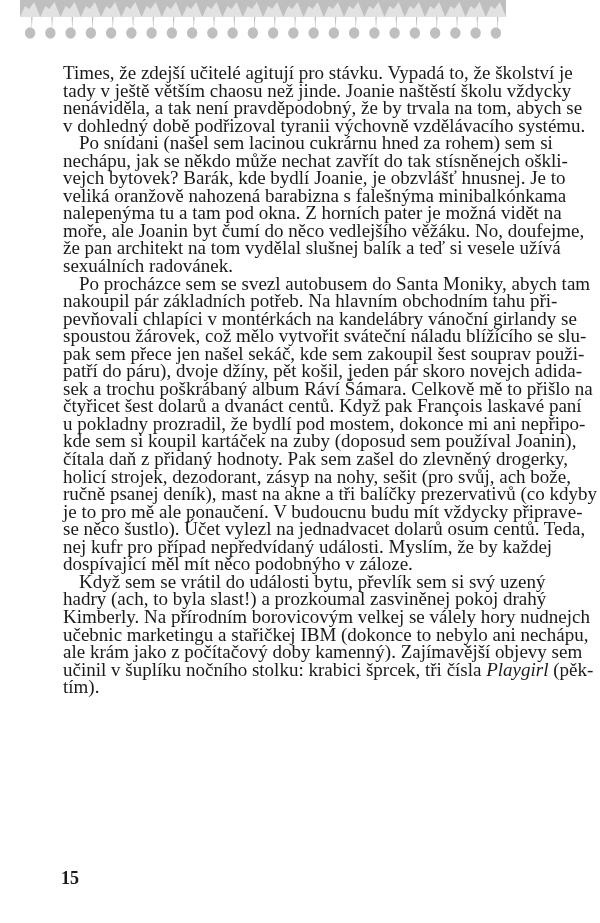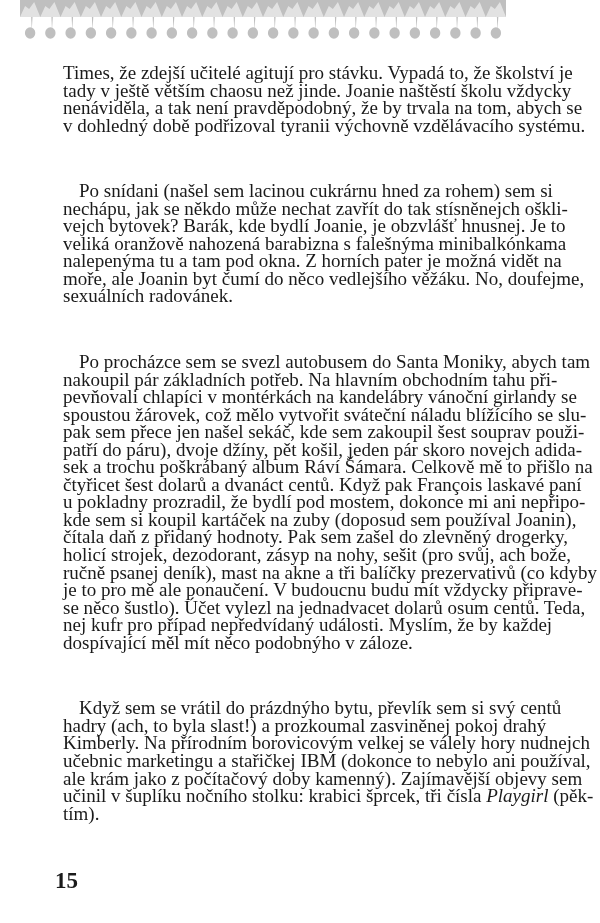--- a/index.html
+++ b/index.html
@@ -3,23 +3,23 @@
 <meta charset="utf-8">
 <style>
   html, body { margin:0; padding:0; }
   body { width:600px; height:923px; background:#ffffff; position:relative; overflow:hidden;
          font-family:"Liberation Serif","DejaVu Serif",serif; color:#1a1a1a; }
   .header-ornament { position:absolute; left:20px; top:0; width:486px; height:40px; }
   .text-block { position:absolute; left:63px; top:64px; width:480px; }
   .line { height:17.55px; line-height:17.55px; font-size:19px; white-space:nowrap;
           text-align:justify; text-align-last:justify; display:block; overflow:visible; }
   .line.last { text-align-last:left; }
-  .line.indent { padding-left:16px;margin-top:48px; }
+  .line.indent { padding-left:16px; }
   .line em { }
-  .page-number { position:absolute; left:55px; top:868px; font-size:23px; font-weight:bold;
+  .page-number { position:absolute; left:61px; top:868px; font-size:18px; font-weight:bold;
                  font-family:"Liberation Serif","DejaVu Serif",serif; color:#1a1a1a; }
 </style>
 </head>
 <body>
 
 <svg class="header-ornament" viewBox="0 0 486 40" xmlns="http://www.w3.org/2000/svg">
   <g fill="#bfbfbf">
     <path d="M0 0 H486 V17 H0 Z"></path>
     <g id="drips">
         <path d="M0 17 L5.0625 6 L9.1125 9 L14.174999999999999 2 L20.25 17 Z" fill="#ffffff" opacity="0.55"></path>
@@ -104,40 +104,41 @@
     <div class="line"><span>Times, že zdejší učitelé agitují pro stávku. Vypadá to, že školství je</span></div>
     <div class="line"><span>tady v ještě větším chaosu než jinde. Joanie naštěstí školu vždycky</span></div>
     <div class="line"><span>nenáviděla, a tak není pravděpodobný, že by trvala na tom, abych se</span></div>
     <div class="line last"><span>v dohledný době podřizoval tyranii výchovně vzdělávacího systému.</span></div>
     <div class="line indent"><span>Po snídani (našel sem lacinou cukrárnu hned za rohem) sem si</span></div>
     <div class="line"><span>nechápu, jak se někdo může nechat zavřít do tak stísněnejch oškli-</span></div>
     <div class="line"><span>vejch bytovek? Barák, kde bydlí Joanie, je obzvlášť hnusnej. Je to</span></div>
     <div class="line"><span>veliká oranžově nahozená barabizna s falešnýma minibalkónkama</span></div>
     <div class="line"><span>nalepenýma tu a tam pod okna. Z horních pater je možná vidět na</span></div>
     <div class="line"><span>moře, ale Joanin byt čumí do něco vedlejšího věžáku. No, doufejme,</span></div>
+    <div class="line"><span>že pan architekt na tom vydělal slušnej balík a teď si vesele užívá</span></div>
     <div class="line last"><span>sexuálních radovánek.</span></div>
     <div class="line indent"><span>Po procházce sem se svezl autobusem do Santa Moniky, abych tam</span></div>
     <div class="line"><span>nakoupil pár základních potřeb. Na hlavním obchodním tahu při-</span></div>
     <div class="line"><span>pevňovali chlapíci v montérkách na kandelábry vánoční girlandy se</span></div>
     <div class="line"><span>spoustou žárovek, což mělo vytvořit sváteční náladu blížícího se slu-</span></div>
     <div class="line"><span>pak sem přece jen našel sekáč, kde sem zakoupil šest souprav použi-</span></div>
     <div class="line"><span>patří do páru), dvoje džíny, pět košil, jeden pár skoro novejch adida-</span></div>
     <div class="line"><span>sek a trochu poškrábaný album Ráví Šámara. Celkově mě to přišlo na</span></div>
     <div class="line"><span>čtyřicet šest dolarů a dvanáct centů. Když pak François laskavé paní</span></div>
     <div class="line"><span>u pokladny prozradil, že bydlí pod mostem, dokonce mi ani nepřipo-</span></div>
     <div class="line"><span>kde sem si koupil kartáček na zuby (doposud sem používal Joanin),</span></div>
     <div class="line"><span>čítala daň z přidaný hodnoty. Pak sem zašel do zlevněný drogerky,</span></div>
     <div class="line"><span>holicí strojek, dezodorant, zásyp na nohy, sešit (pro svůj, ach bože,</span></div>
     <div class="line"><span>ručně psanej deník), mast na akne a tři balíčky prezervativů (co kdyby</span></div>
     <div class="line"><span>je to pro mě ale ponaučení. V budoucnu budu mít vždycky připrave-</span></div>
     <div class="line"><span>se něco šustlo). Účet vylezl na jednadvacet dolarů osum centů. Teda,</span></div>
     <div class="line"><span>nej kufr pro případ nepředvídaný události. Myslím, že by každej</span></div>
     <div class="line last"><span>dospívající měl mít něco podobnýho v záloze.</span></div>
-    <div class="line indent"><span>Když sem se vrátil do prázdnýho bytu, převlík sem si svý centů</span></div>
+    <div class="line indent"><span>Když sem se vrátil do události bytu, převlík sem si svý uzený</span></div>
     <div class="line"><span>hadry (ach, to byla slast!) a prozkoumal zasviněnej pokoj drahý</span></div>
     <div class="line"><span>Kimberly. Na přírodním borovicovým velkej se válely hory nudnejch</span></div>
-    <div class="line"><span>učebnic marketingu a stařičkej IBM (dokonce to nebylo ani používal,</span></div>
+    <div class="line"><span>učebnic marketingu a stařičkej IBM (dokonce to nebylo ani nechápu,</span></div>
     <div class="line"><span>ale krám jako z počítačový doby kamenný). Zajímavější objevy sem</span></div>
     <div class="line"><span>učinil v šuplíku nočního stolku: krabici šprcek, tři čísla </span><em>Playgirl</em><span> (pěk-</span></div>
     <div class="line last"><span>tím).</span></div>
   </div>
 
 <div class="page-number">15</div>
 
 </body></html>

